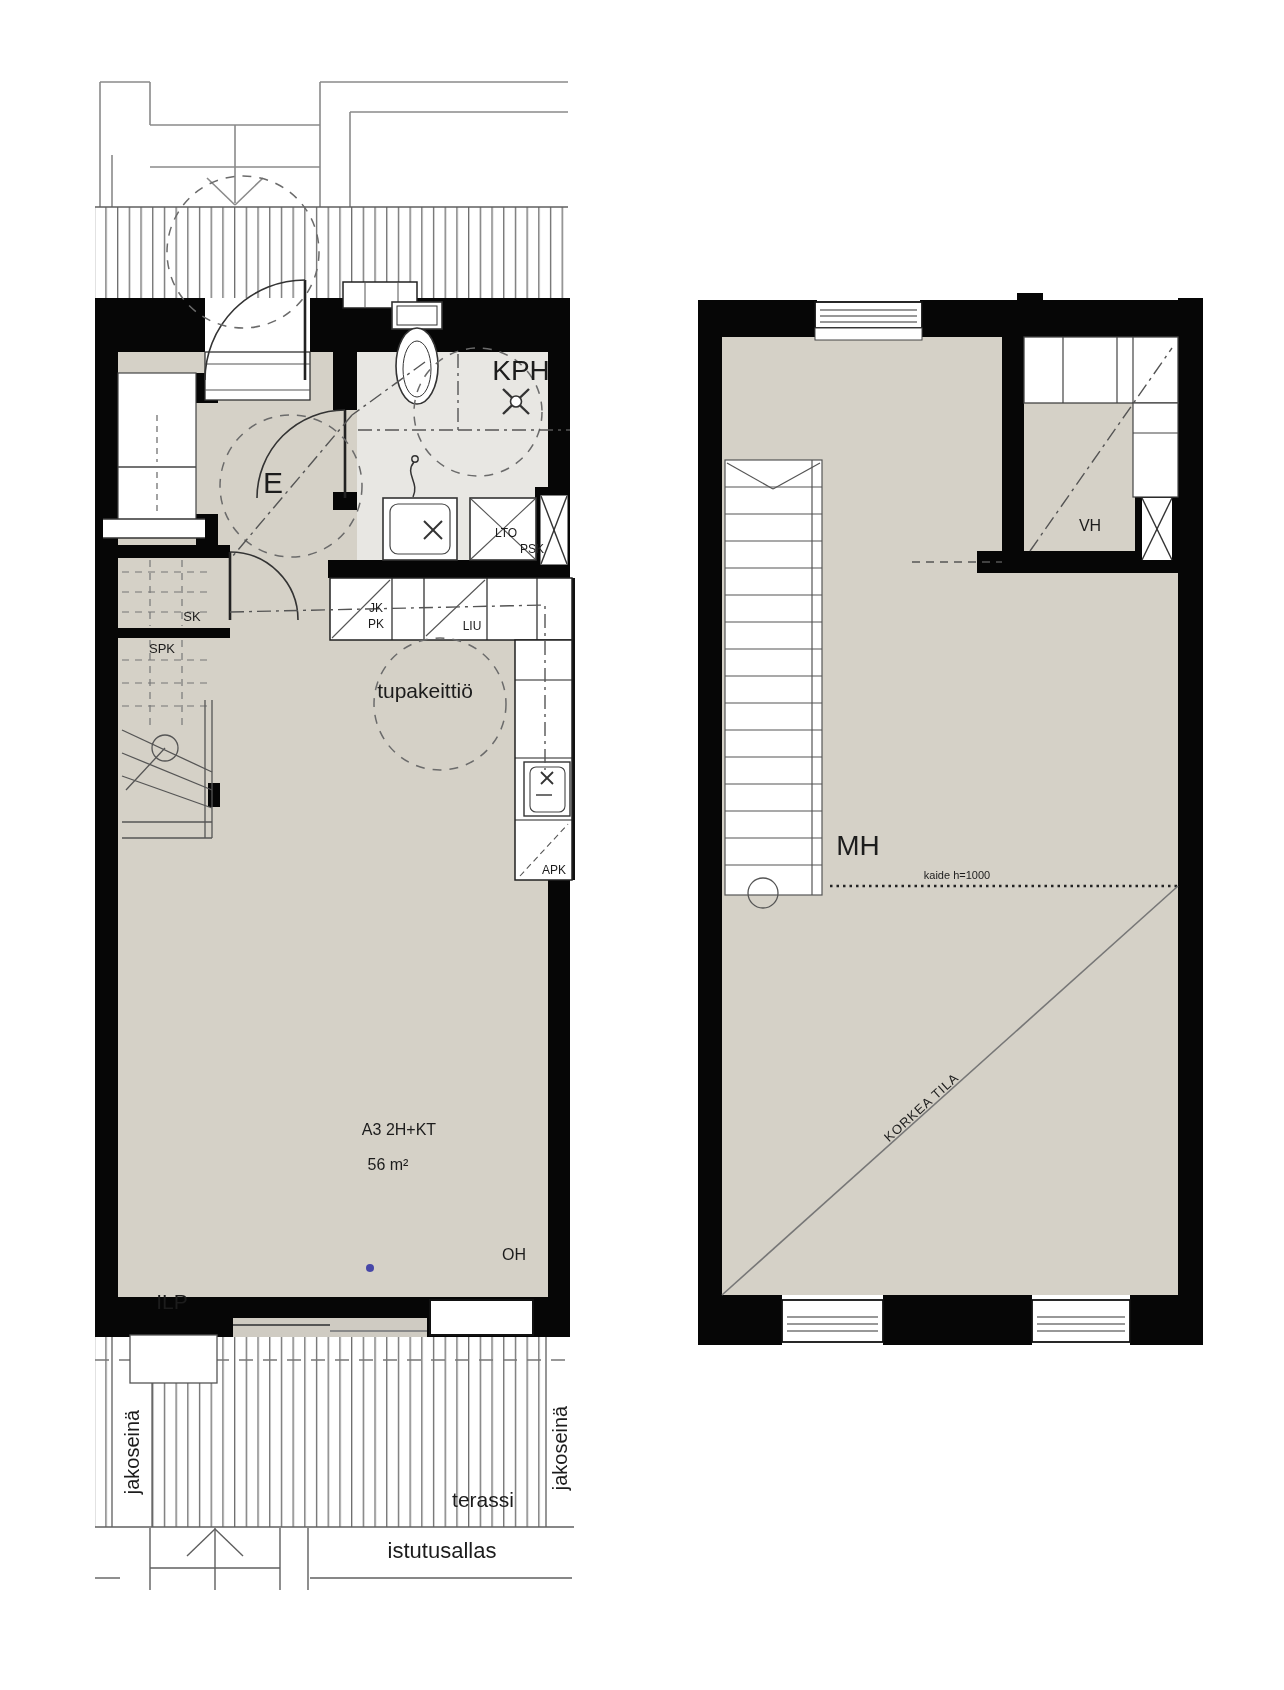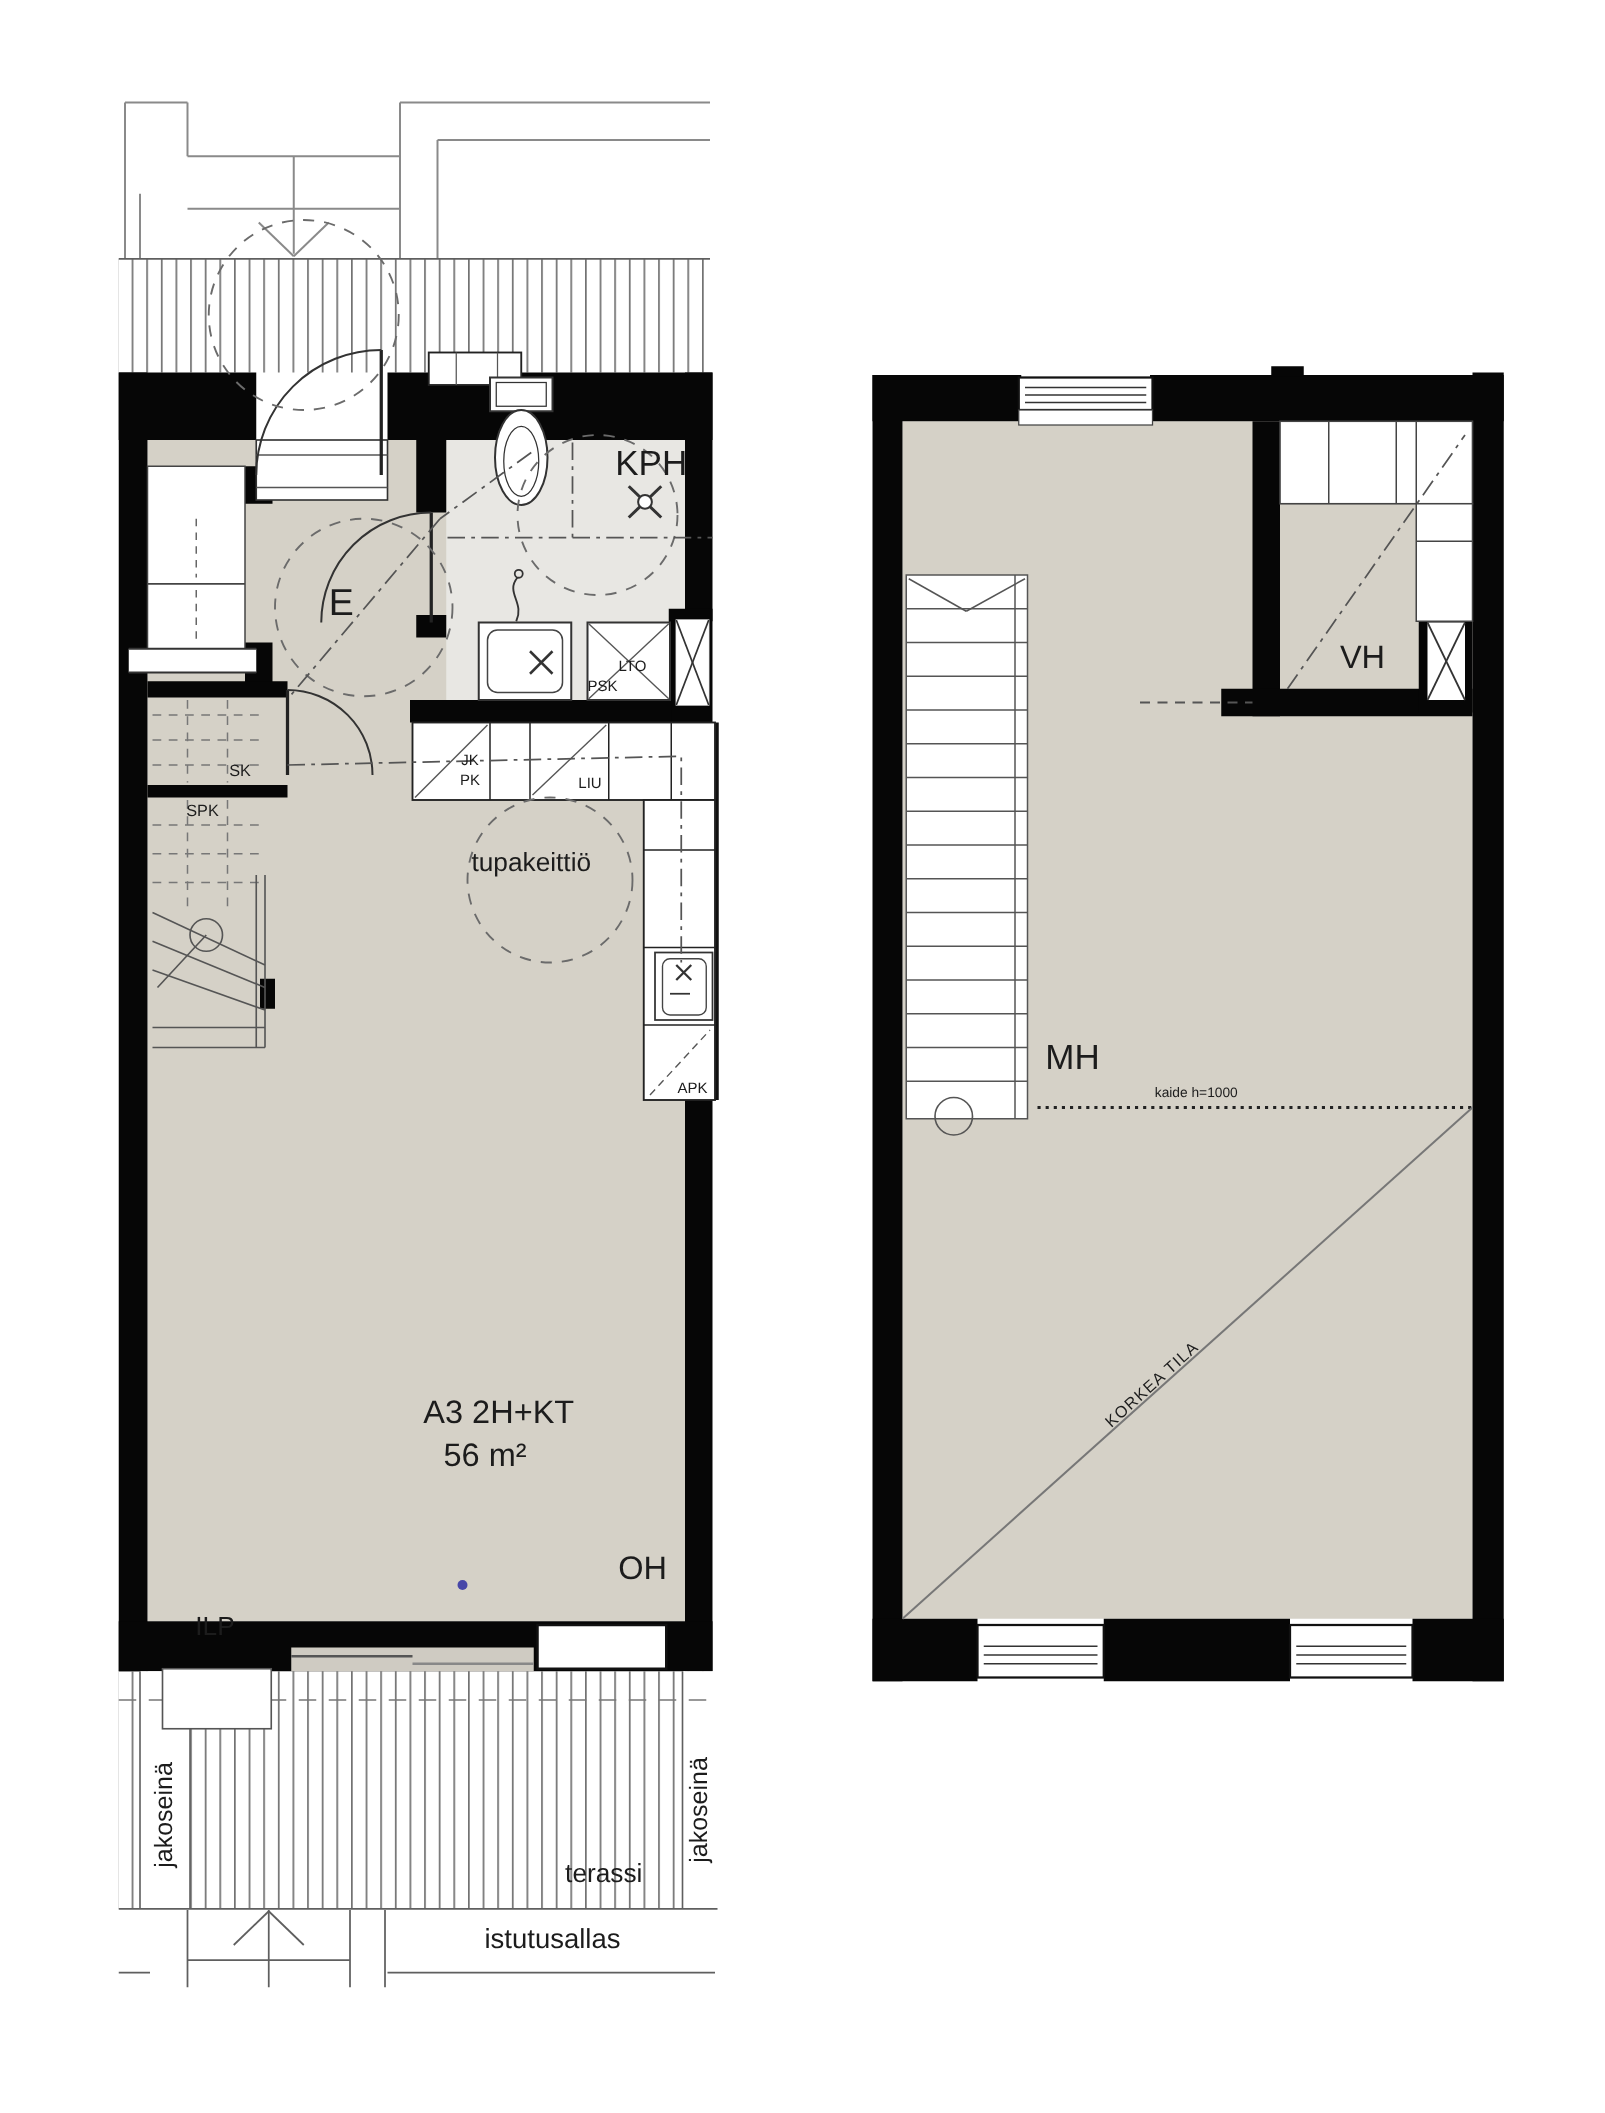--- a/index.html
+++ b/index.html
@@ -4,21 +4,21 @@
 <style>
   html,body{margin:0;padding:0;background:#ffffff;}
   #stage{
     position:relative;width:1284px;height:1590px;background:#ffffff;overflow:hidden;
     font-family:"Liberation Sans", sans-serif;color:#1c1c1c;
   }
   #plan-svg{position:absolute;left:0;top:0;}
   .lbl{position:absolute;transform:translate(-50%,-50%);white-space:nowrap;color:#1c1c1c;line-height:1.15;text-align:center;}
   .lbl.vert{transform:translate(-50%,-50%) rotate(-90deg);}
   .lbl.diag{transform:translate(-50%,-50%) rotate(-42deg);letter-spacing:1px;}
-  .s30{font-size:30px;} .s28{font-size:28px;} .s26{font-size:26px;}
+  .s30{font-size:30px;} .s28{font-size:28px;} .s26{font-size:16px;}
   .s22{font-size:22px;} .s21{font-size:21px;} .s20{font-size:20px;}
   .s13{font-size:13px;} .s12{font-size:12px;} .s11{font-size:11px;text-align:right;}
   .two-line{line-height:1.25;}
   #watermark{
     position:absolute;left:16px;top:1672px;width:420px;height:18px;overflow:hidden;
     font-size:34px;font-weight:700;letter-spacing:1px;color:transparent;
     -webkit-text-stroke:1.6px #9a9a9a;
   }
 </style>
 </head>
@@ -329,21 +329,21 @@
 
     <line x1="722" y1="1295" x2="1178" y2="886" stroke="#777" stroke-width="1.6"></line>
   </g>
 </svg>
 
 <div class="lbl s28" style="left:521px;top:371px;">KPH</div>
 <div class="lbl s30" style="left:273px;top:483px;">E</div>
 <div class="lbl s13" style="left:192px;top:617px;">SK</div>
 <div class="lbl s13" style="left:162px;top:649px;">SPK</div>
 <div class="lbl s12 two-line" style="left:506px;top:533px;">LTO</div>
-<div class="lbl s12 two-line" style="left:482px;top:549px;">PSK</div>
+<div class="lbl s12 two-line" style="left:532px;top:549px;">PSK</div>
 <div class="lbl s12" style="left:376px;top:609px;">JK</div>
 <div class="lbl s12" style="left:376px;top:625px;">PK</div>
 <div class="lbl s12" style="left:472px;top:627px;">LIU</div>
 <div class="lbl s12" style="left:554px;top:871px;">APK</div>
 <div class="lbl s21" style="left:425px;top:691px;">tupakeittiö</div>
 <div class="lbl s26" style="left:399px;top:1130px;">A3 2H+KT</div>
 <div class="lbl s26" style="left:388px;top:1165px;">56 m²</div>
 <div class="lbl s26" style="left:514px;top:1255px;">OH</div>
 <div class="lbl s21" style="left:172px;top:1302px;">ILP</div>
 <div class="lbl s20 vert" style="left:132px;top:1452px;">jakoseinä</div>

